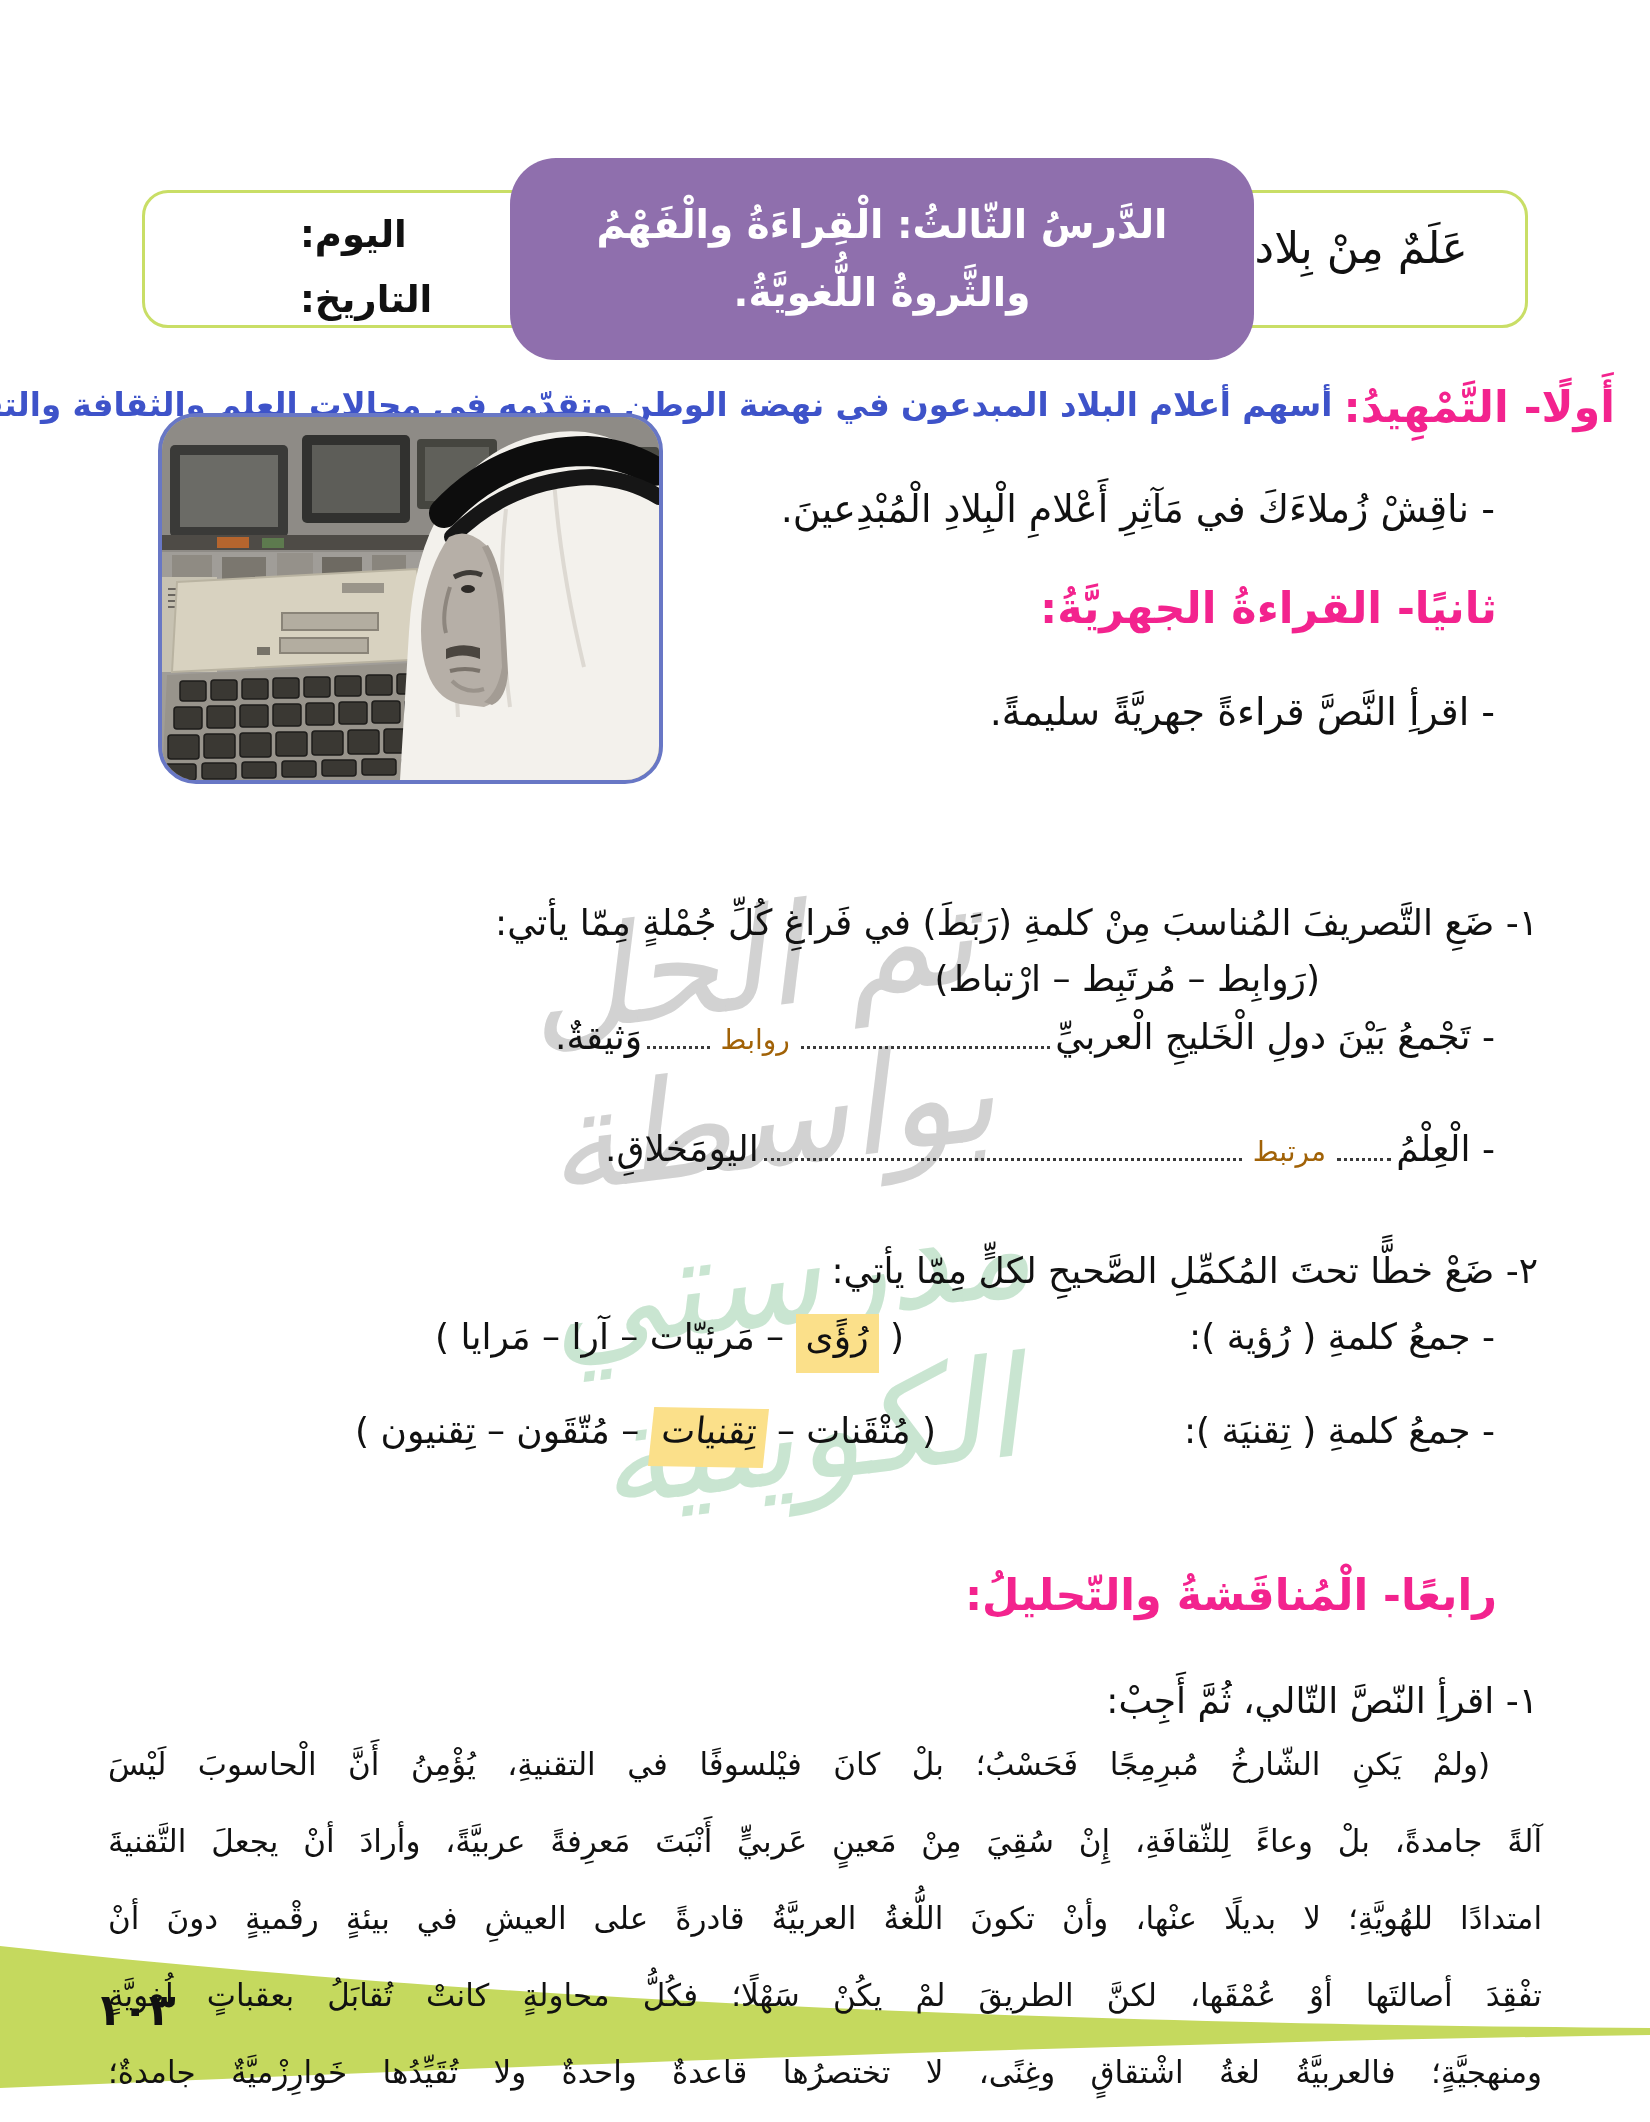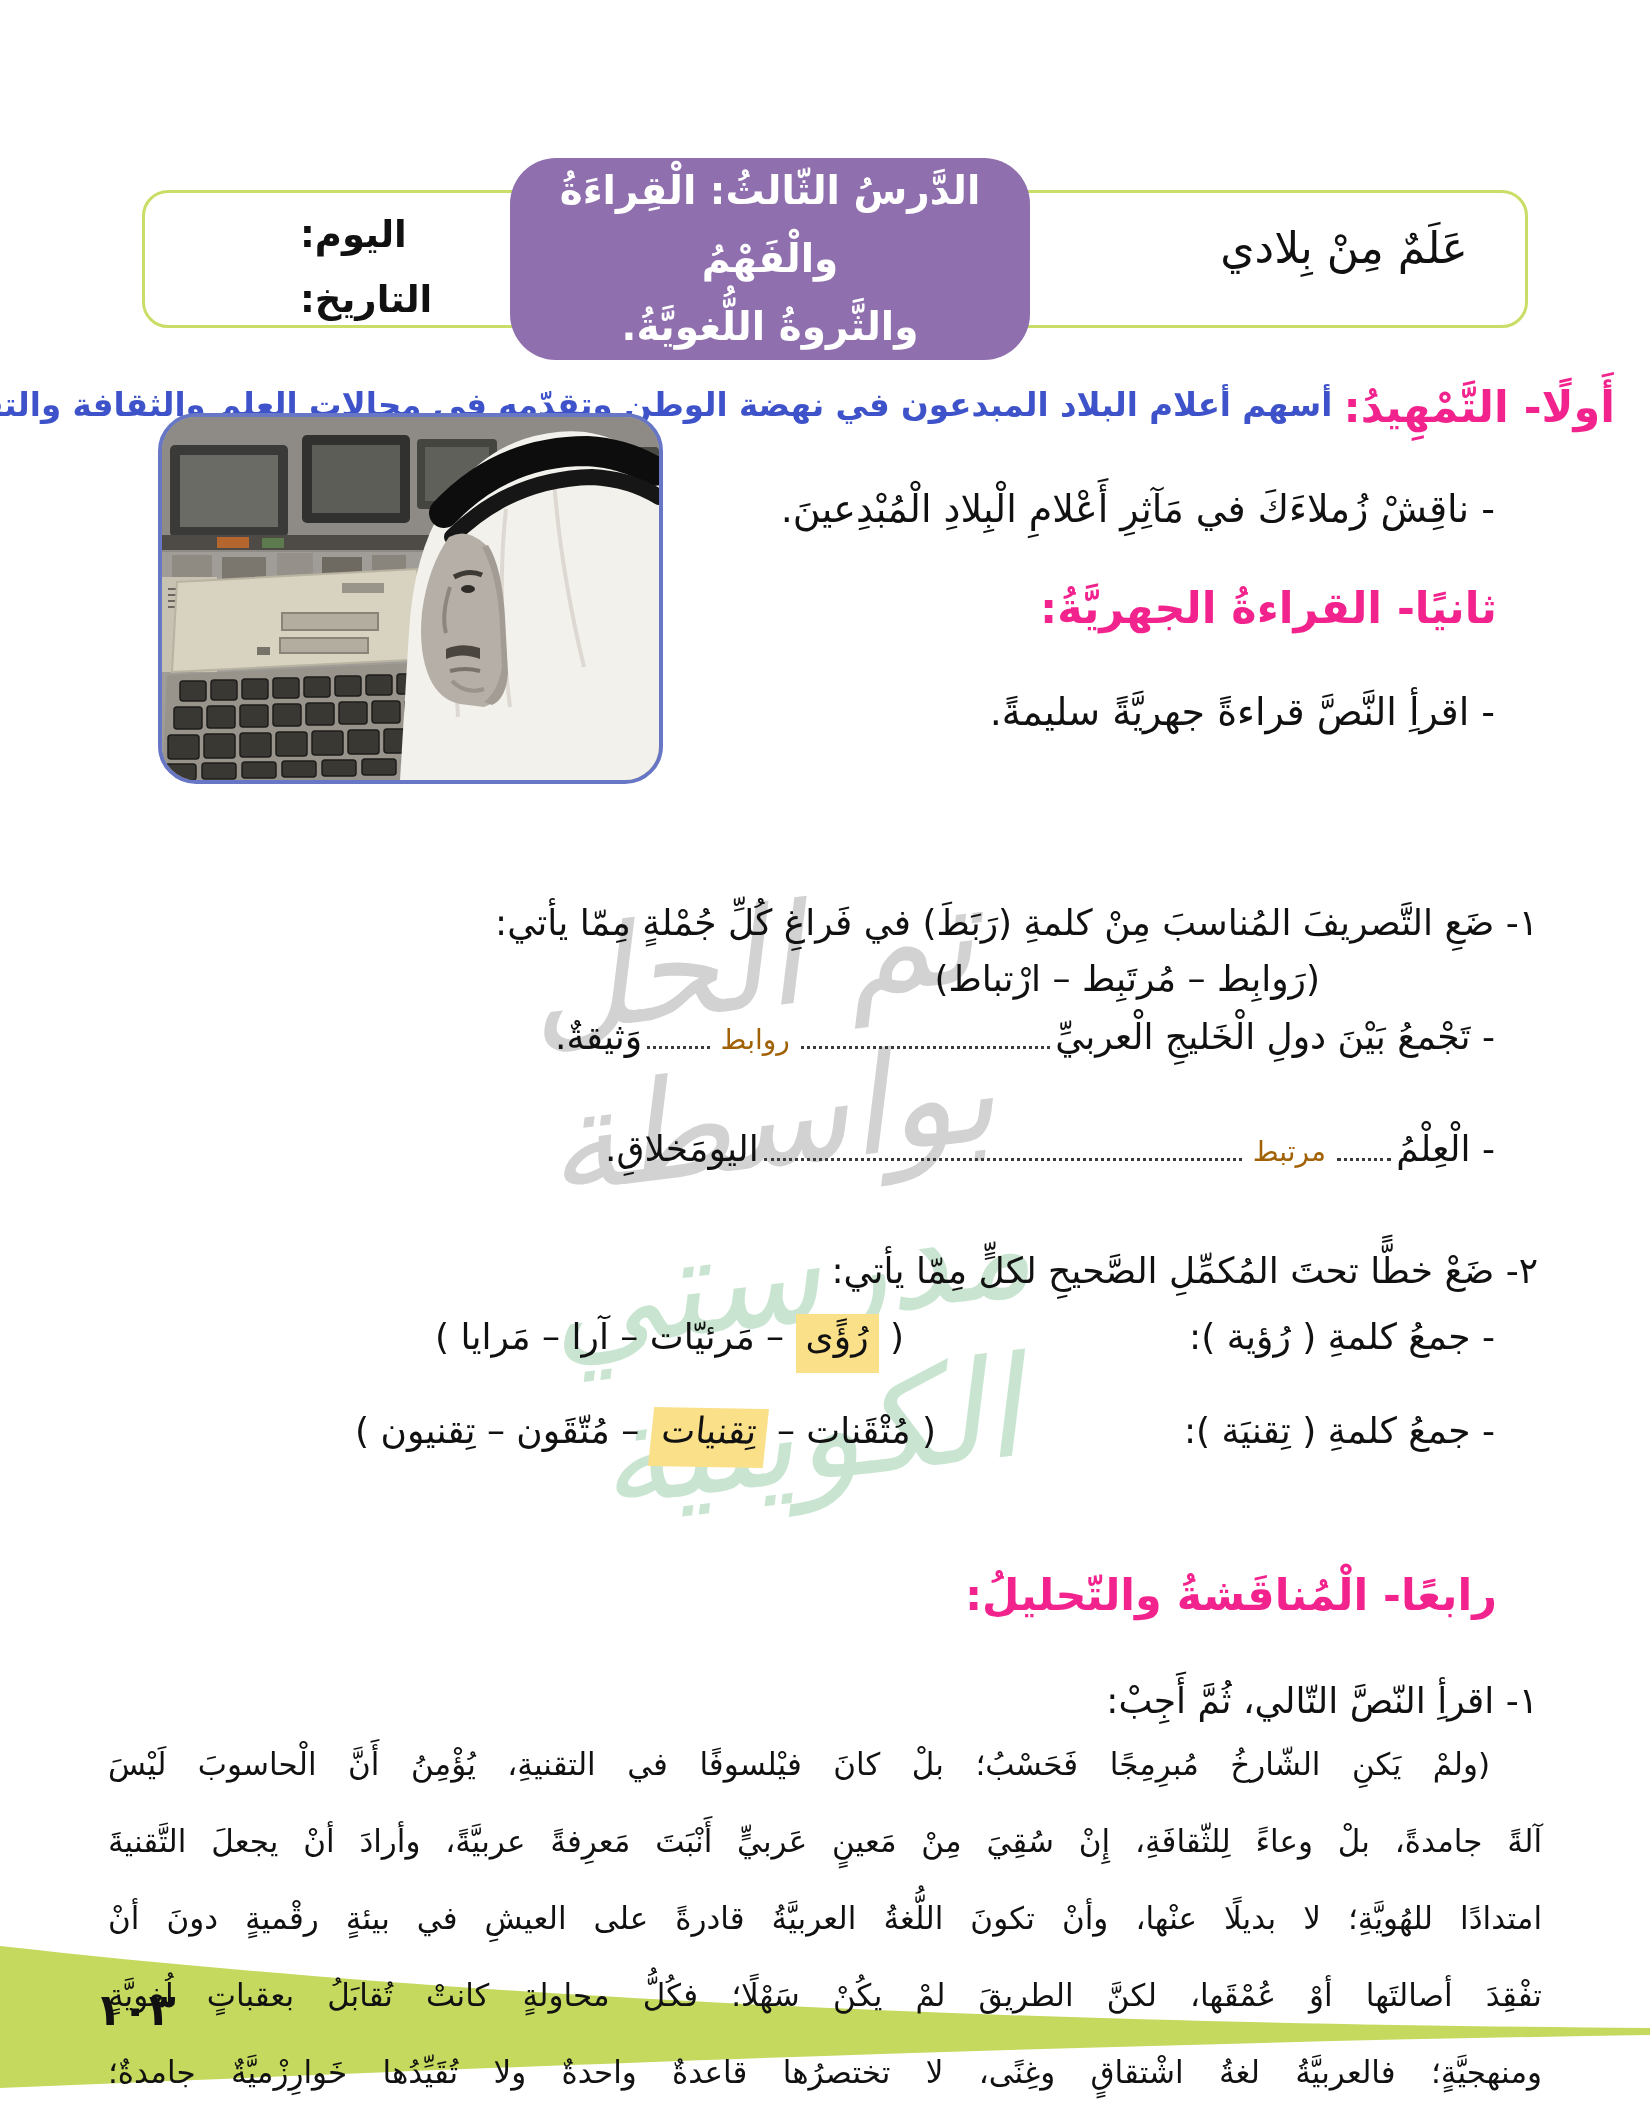--- a/index.html
+++ b/index.html
@@ -19,21 +19,21 @@
   }
   .unit-title{
     position:absolute;left:1168px;top:222px;width:352px;
     font-size:44px;font-weight:normal;text-align:center;z-index:2;
   }
   .day-date{
     position:absolute;left:300px;top:203px;width:212px;
     font-size:37px;font-weight:bold;line-height:1.75;text-align:left;z-index:2;
   }
   .lesson-box{
-    position:absolute;left:510px;top:158px;width:520px;height:202px;
+    position:absolute;left:510px;top:158px;width:744px;height:202px;
     background:#8f6fad;border-radius:46px;z-index:3;
     display:flex;flex-direction:column;justify-content:center;align-items:center;
     color:#ffffff;font-weight:bold;font-size:39px;line-height:1.75;text-align:center;
   }
   
   .h-pink{color:#f3238e;font-weight:bold;font-size:43px;}
   .intro-row{position:absolute;right:35px;top:382px;width:1600px;white-space:nowrap;z-index:2;}
   .intro-note{color:#3e53c9;font-weight:bold;font-size:32.5px;vertical-align:6px;margin-right:6px;}
   .line{position:absolute;z-index:2;font-size:38px;margin-left:21px;}
   .qline{position:absolute;z-index:2;font-size:36px;margin-top:28px;}

